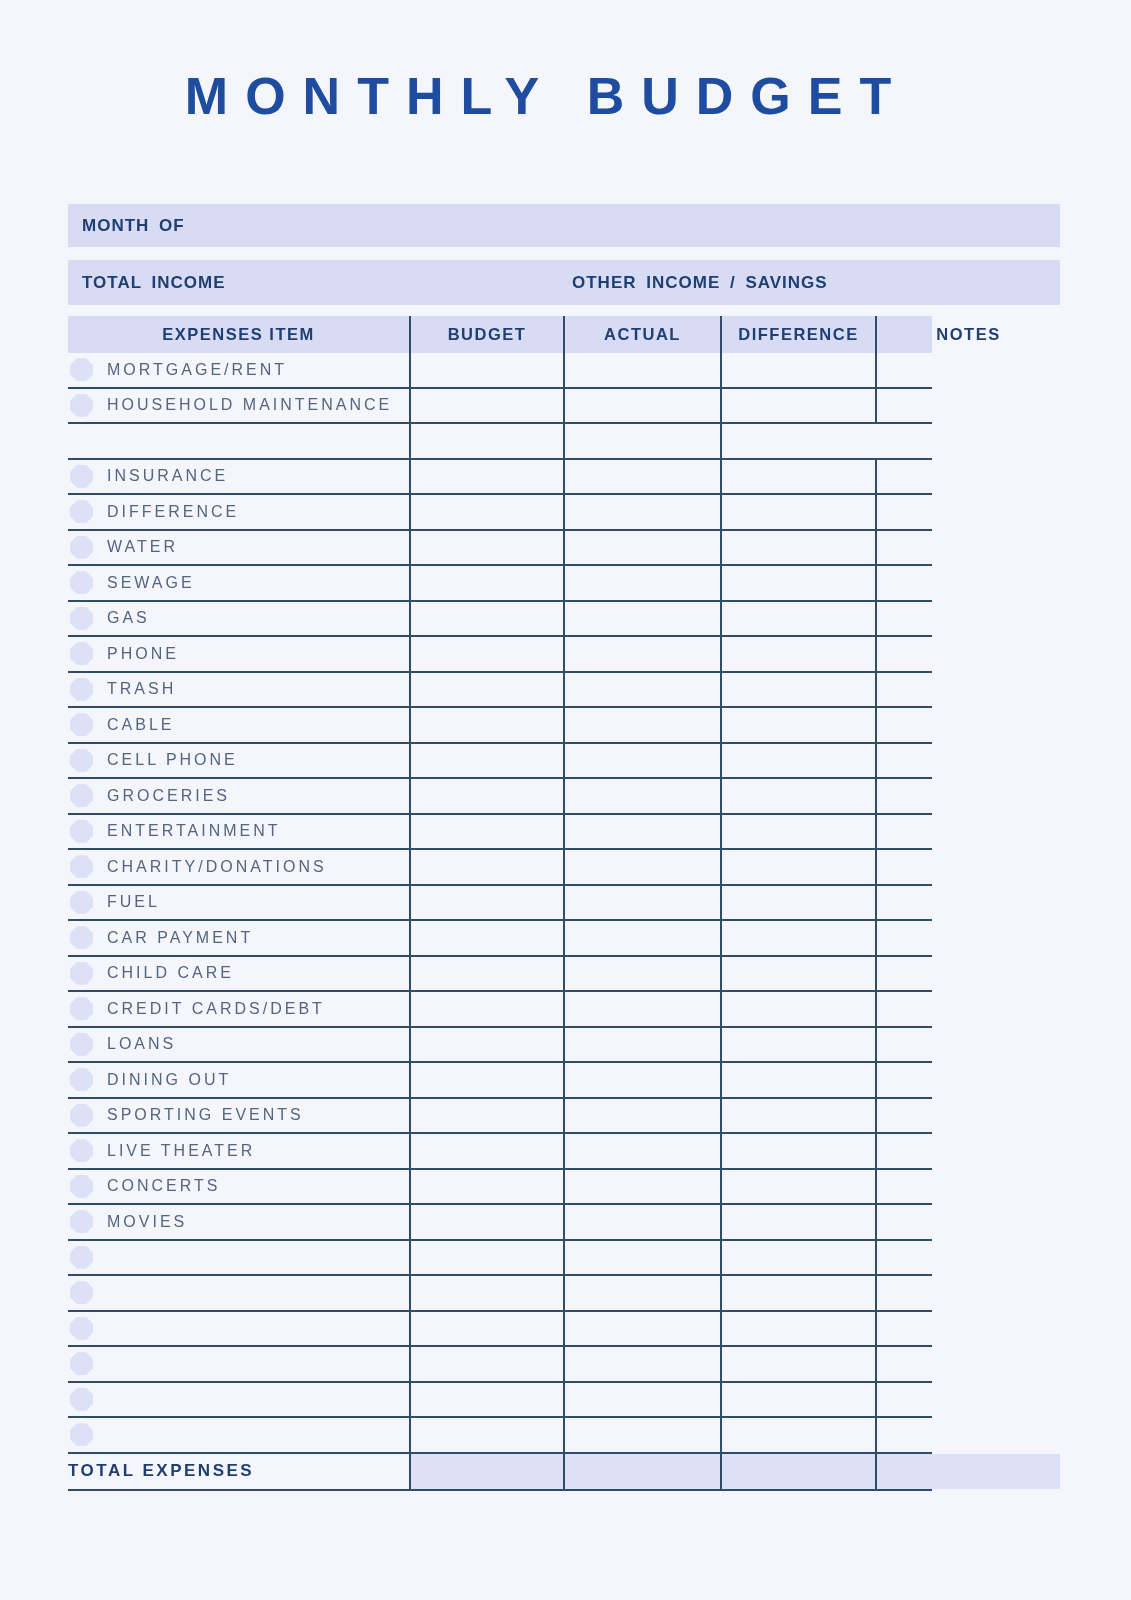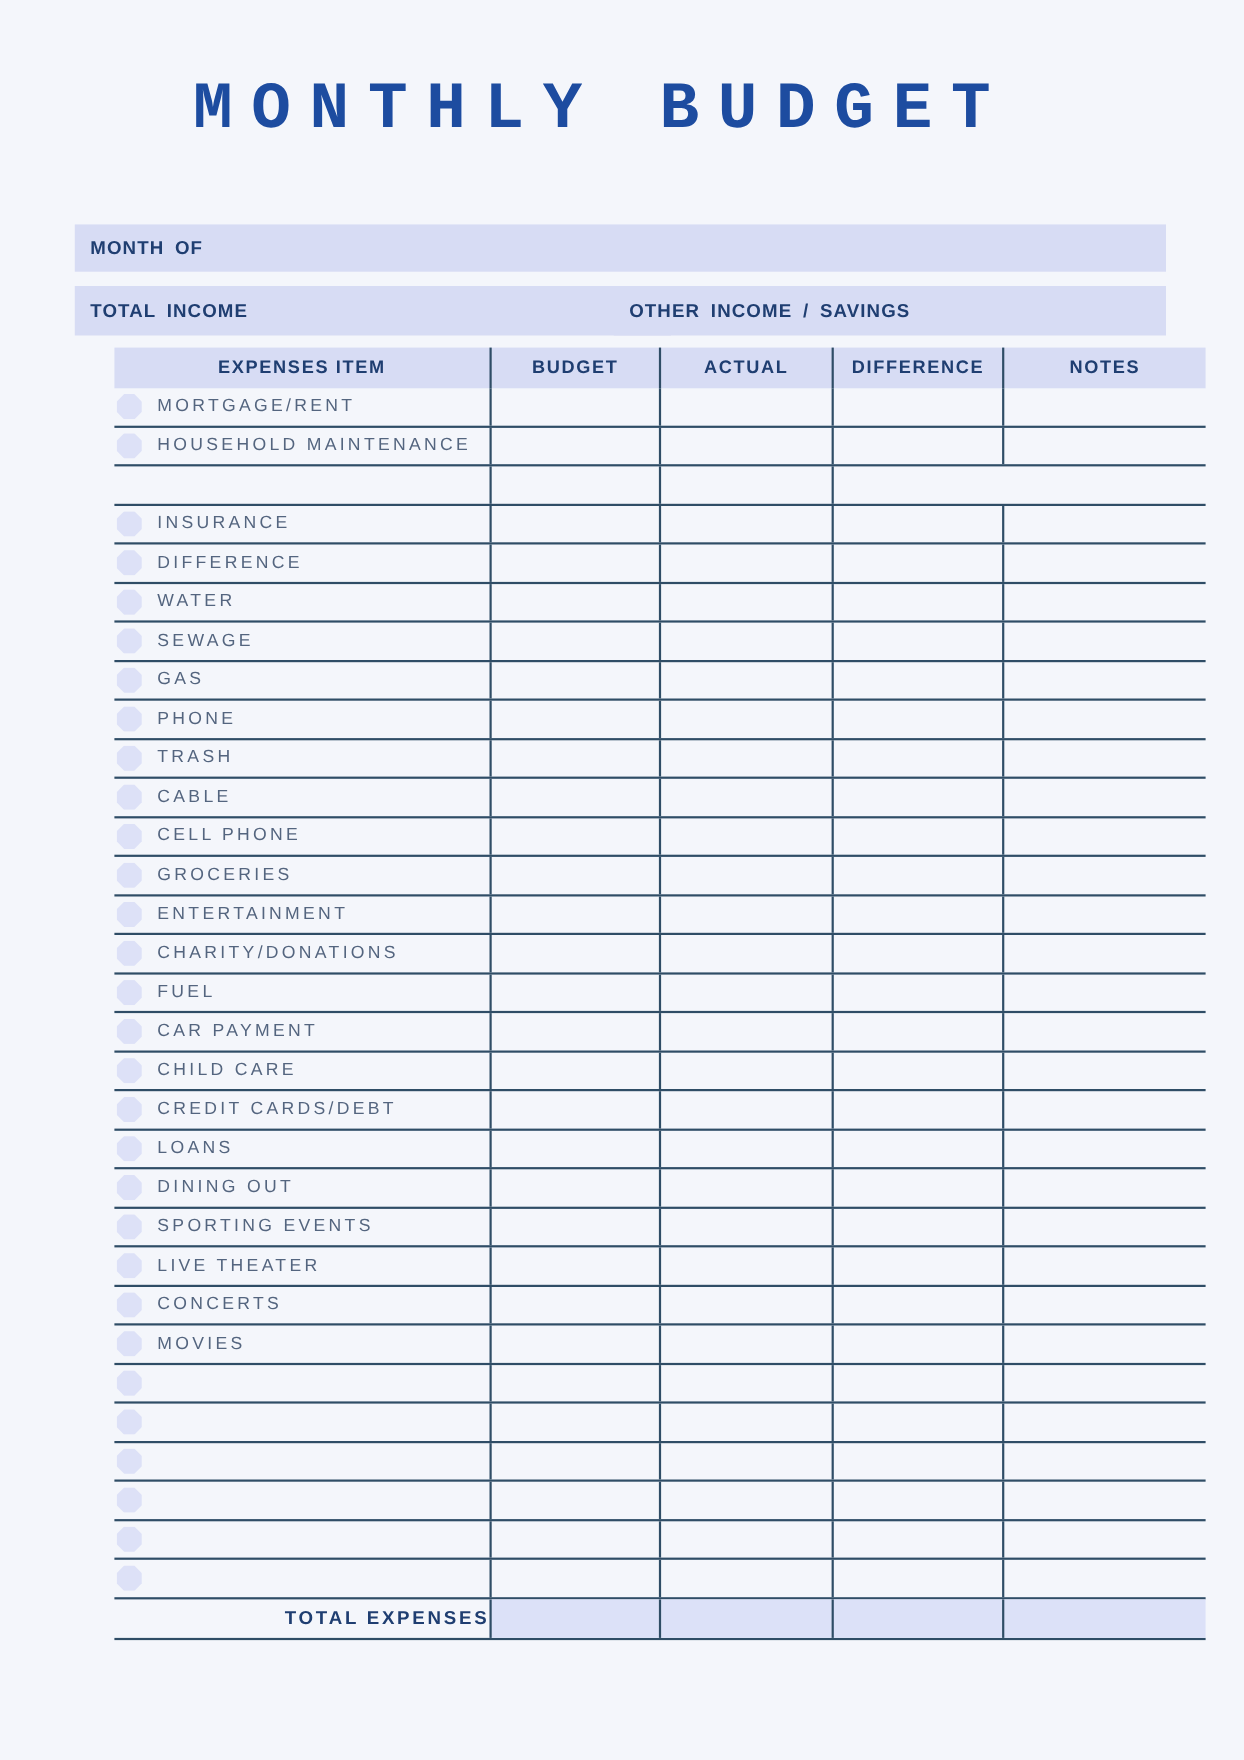--- a/index.html
+++ b/index.html
@@ -12,23 +12,23 @@
     --item:#54657f;
     --line:#2f4d66;
   }
   *{box-sizing:border-box;margin:0;padding:0;}
   html,body{width:1131px;background:var(--page-bg);}
   body{height:1600px;font-family:"Liberation Sans", sans-serif;position:relative;overflow:hidden;}
 
   .page-title{
     position:absolute;top:66px;left:0;width:1093px;
     text-align:center;
-    font-family:Liberation Mono, monospace;
+    font-family:Liberation Sans, sans-serif;
     font-weight:bold;
-    font-size:60px;
+    font-size:52px;
     letter-spacing:17px;
     color:var(--title);
     white-space:nowrap;
   }
 
   .bar{
     position:absolute;
     background:var(--bar);
     display:flex;align-items:center;
     padding-left:14px;
@@ -45,22 +45,21 @@
   .month-bar{left:68px;top:204px;width:992px;height:43px;gap:44px;}
   .income-left{left:68px;top:260px;width:542px;height:45px;}
   .income-right{left:558px;top:260px;width:502px;height:45px;}
 
   .budget-table{
     position:absolute;left:68px;top:316px;width:992px;
   }
   .trow{
     display:grid;
     grid-template-columns:341px 154px 157px 155px 185px;
-    width:992px;
-    margin-left:36px;
+    width:864px;
   }
   .thead{
     height:37px;
     background:var(--bar);
   }
   .thead .cell{
     display:flex;align-items:center;justify-content:center;
     color:var(--navy);
     font-weight:bold;
     font-size:16.5px;
@@ -87,21 +86,21 @@
     color:var(--item);
     font-size:16px;
     letter-spacing:3px;
     white-space:nowrap;
   }
   .total-row{
     height:37px;
     border-bottom:2px solid var(--line);
   }
   .total-row .c1{
-    display:flex;align-items:center;justify-content:flex-end;
+    display:flex;align-items:center;justify-content:flex-start;
   }
   .total-label{
     color:var(--navy);
     font-weight:bold;
     font-size:17px;
     letter-spacing:2.5px;
   }
   .total-row .vcell{background:var(--total-cell);}
 </style>
 </head>

